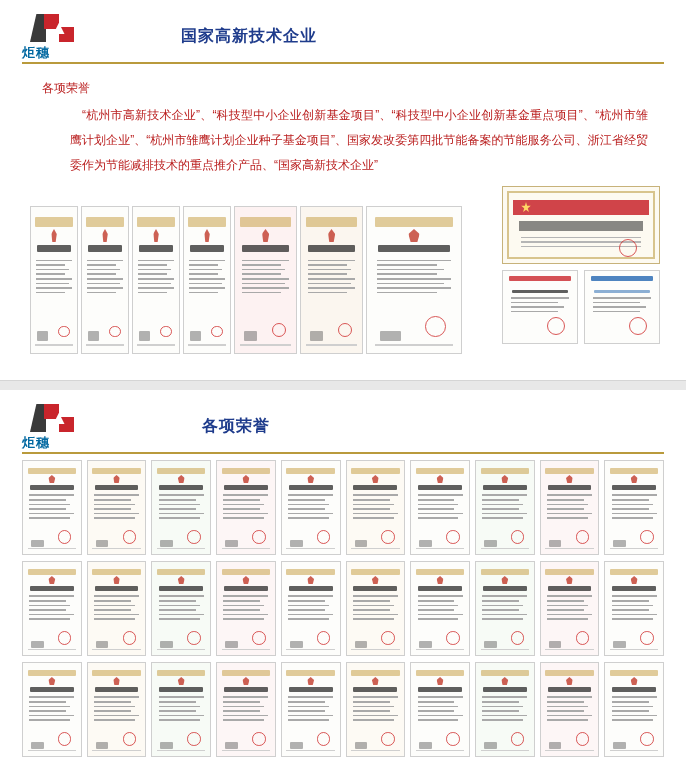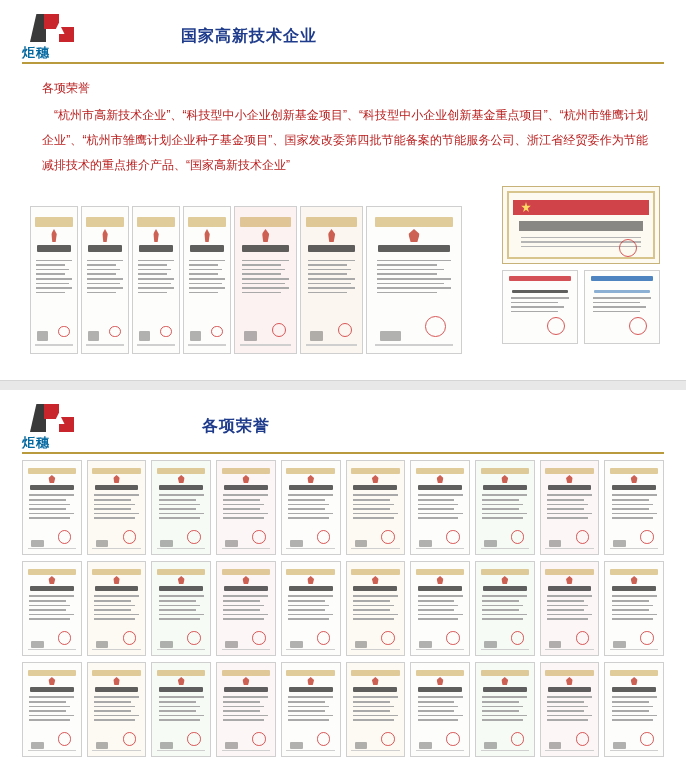--- a/index.html
+++ b/index.html
@@ -109,20 +109,21 @@
     line-height: 25px;
   }
   .body-head {
     display: block;
     margin-bottom: 2px;
   }
   .body-para {
     display: block;
     text-indent: 12px;
     text-align: justify;
+    margin-left: 28px;
   }
 
   
   .cert {
     position: relative;
     background: #fdfdfb;
     border: 1px solid #cfcfcf;
     box-sizing: border-box;
     overflow: hidden;
   }

